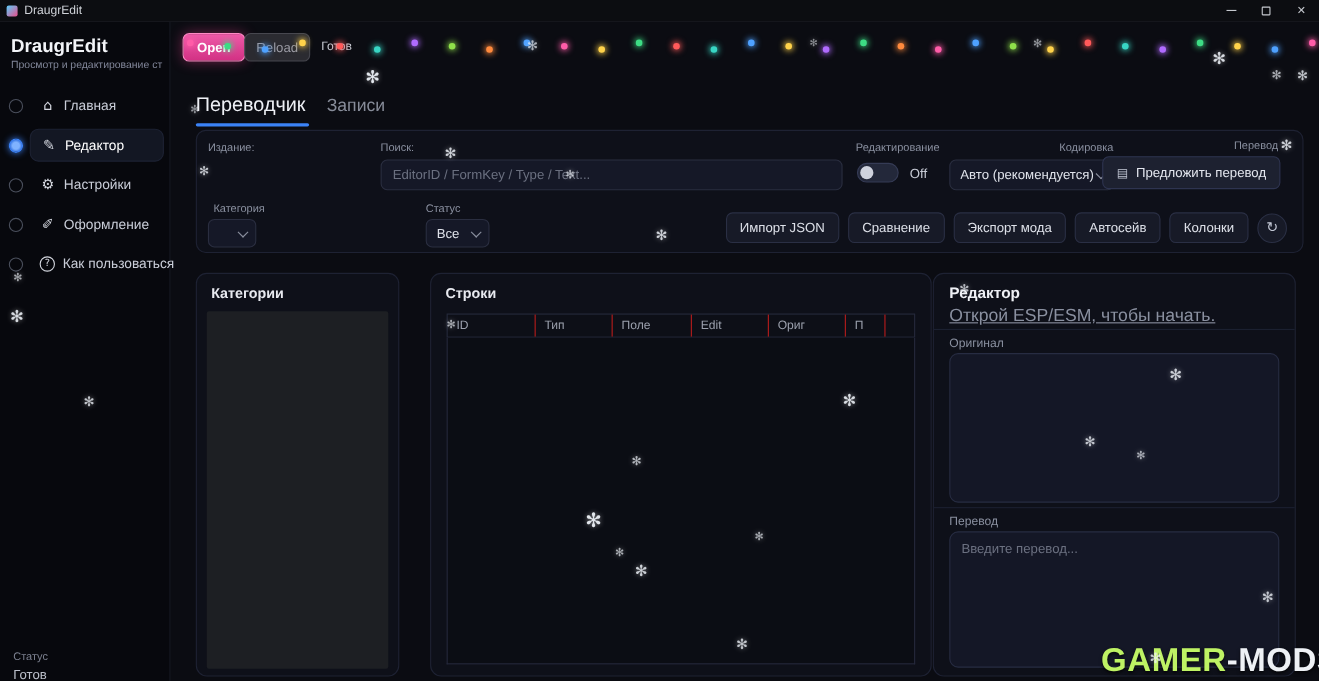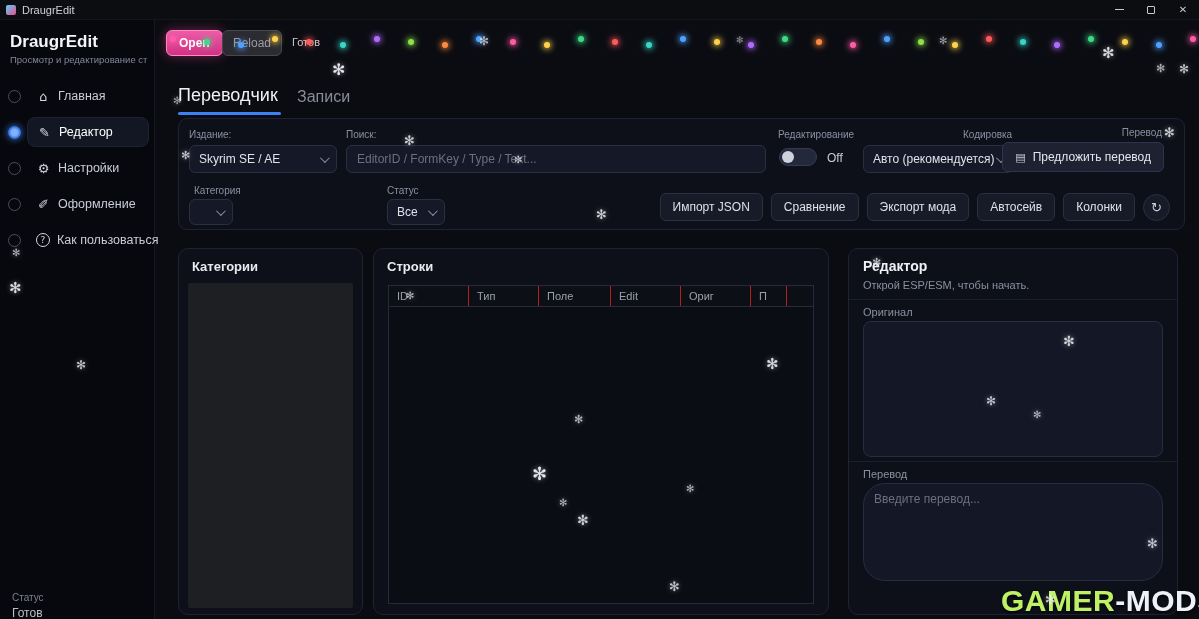--- a/index.html
+++ b/index.html
@@ -82,31 +82,31 @@
          color:#dde0e8; font-size:12px; display:flex; align-items:center; white-space:nowrap; }
   .circle-btn { width:27px; height:27px; border-radius:50%; background:#171a27; border:1px solid #2a2f44;
                 color:#c4c9d6; font-size:13px; display:flex; align-items:center; justify-content:center;
                 font-family:"DejaVu Sans",sans-serif; }
 
   
   .panel { position:absolute; background:#0e1019; border:1px solid #1e2233; border-radius:10px; z-index:10; }
   .panel-title { position:absolute; left:13px; top:10px; font-size:13px; font-weight:bold; color:#e8eaf0; }
   .panel-categories { left:178px; top:248px; width:185px; height:367px; }
   .cat-inner { position:absolute; left:9px; top:34px; right:9px; bottom:6px; background:#1d1f23; border-radius:2px; }
-  .panel-strings { left:373px; top:248px; width:456px; height:367px; }
+  .panel-strings { left:391px; top:248px; width:456px; height:367px; }
   .tbl-header { position:absolute; left:14px; top:36px; right:14px; height:22px; display:flex;
                 background:#0d0f17; border:1px solid #262a3c; }
   .tbl-col { font-size:11px; color:#9ba0ad; line-height:20px; padding:0 8px; border-right:1px solid #b91c1c;
              overflow:hidden; white-space:nowrap; }
   .tbl-col:last-child { border-right:none; flex:1; }
   .tbl-body { position:absolute; left:14px; top:58px; right:14px; bottom:10px; background:#0b0d14;
               border:1px solid #262a3c; border-top:none; }
   .panel-editor { left:848px; top:248px; width:330px; height:367px; }
   .editor-title { position:absolute; left:14px; top:9px; font-size:14px; font-weight:bold; color:#eef0f5; }
-  .editor-hint { position:absolute; left:14px; top:30px; font-size:11px; color:#8a90a0; }
+  .editor-hint { position:absolute; left:14px; top:30px; font-size:16px; color:#8a90a0;text-decoration:underline; }
   .ed-divider { position:absolute; left:0; right:0; height:1px; background:#1b2030; }
   .ed-label { position:absolute; left:14px; font-size:11px; color:#8a90a0; }
   .ed-box { position:absolute; left:14px; right:14px; background:#141726; border:1px solid #272c42; border-radius:8px; }
   .ta { position:absolute; left:14px; right:14px; background:#141726; border:1px solid #272c42; border-radius:8px;
         color:#dfe2ea; font-size:12px; padding:8px 10px; resize:none; outline:none;
         font-family:"Liberation Sans",sans-serif; }
 
   
   .watermark { position:absolute; left:1001px; top:584px; font-size:30px; font-weight:800; letter-spacing:0.5px;
                z-index:40; text-shadow:0 2px 3px rgba(0,0,0,.7); white-space:nowrap; }
@@ -187,24 +187,20 @@
   <div class="btn-open">Open</div>
   <div class="btn-reload">Reload</div>
   <div class="ready-text">Готов</div>
 
   <div class="tab-translator">Переводчик</div>
   <div class="tab-underline"></div>
   <div class="tab-records">Записи</div>
 
   <div class="filter-panel">
     <div class="flt-label" style="left:10px; top:10px;">Издание:</div>
-    <div class="control" style="left:10px; top:26px; width:148px;">
-      <span class="value">Skyrim SE / AE</span>
-      <span class="chev"></span>
-    </div>
 
     <div class="flt-label" style="left:167px; top:10px;">Поиск:</div>
     <input class="search-input" type="text" placeholder="EditorID / FormKey / Type / Text..." style="">
 
     <div class="flt-label" style="left:599px; top:10px;">Редактирование</div>
     <div class="toggle">
         <span class="knob"></span>
       </div>
     <div class="toggle-state">Off</div>
 
@@ -262,21 +258,21 @@
   </div>
 
   <div class="panel panel-editor">
     <div class="editor-title">Редактор</div>
     <div class="editor-hint">Открой ESP/ESM, чтобы начать.</div>
     <div class="ed-divider" style="top:50px;"></div>
     <div class="ed-label" style="top:57px;">Оригинал</div>
     <div class="ed-box" style="top:72px; height:136px;"></div>
     <div class="ed-divider" style="top:212px;"></div>
     <div class="ed-label" style="top:219px;">Перевод</div>
-    <textarea class="ta" style="top: 234px; height: 98px; border-radius: 22px;" placeholder="Введите перевод..."></textarea>
+    <textarea class="ta" style="top: 234px; height: 124px;" placeholder="Введите перевод..."></textarea>
   </div>
 
   <div class="watermark">
     <span class="wm-gamer">GAMER</span><span class="wm-mods">-MODS</span>
   </div>
 
   <div id="deco">
       <div class="light" style="left: 170px; top: 36px; background: rgb(255, 92, 168); box-shadow: rgb(255, 92, 168) 0px 0px 6px 1px;"></div>
       <div class="light" style="left: 204px; top: 39px; background: rgb(61, 220, 132); box-shadow: rgb(61, 220, 132) 0px 0px 6px 1px;"></div>
       <div class="light" style="left: 238px; top: 42px; background: rgb(78, 161, 255); box-shadow: rgb(78, 161, 255) 0px 0px 6px 1px;"></div>

